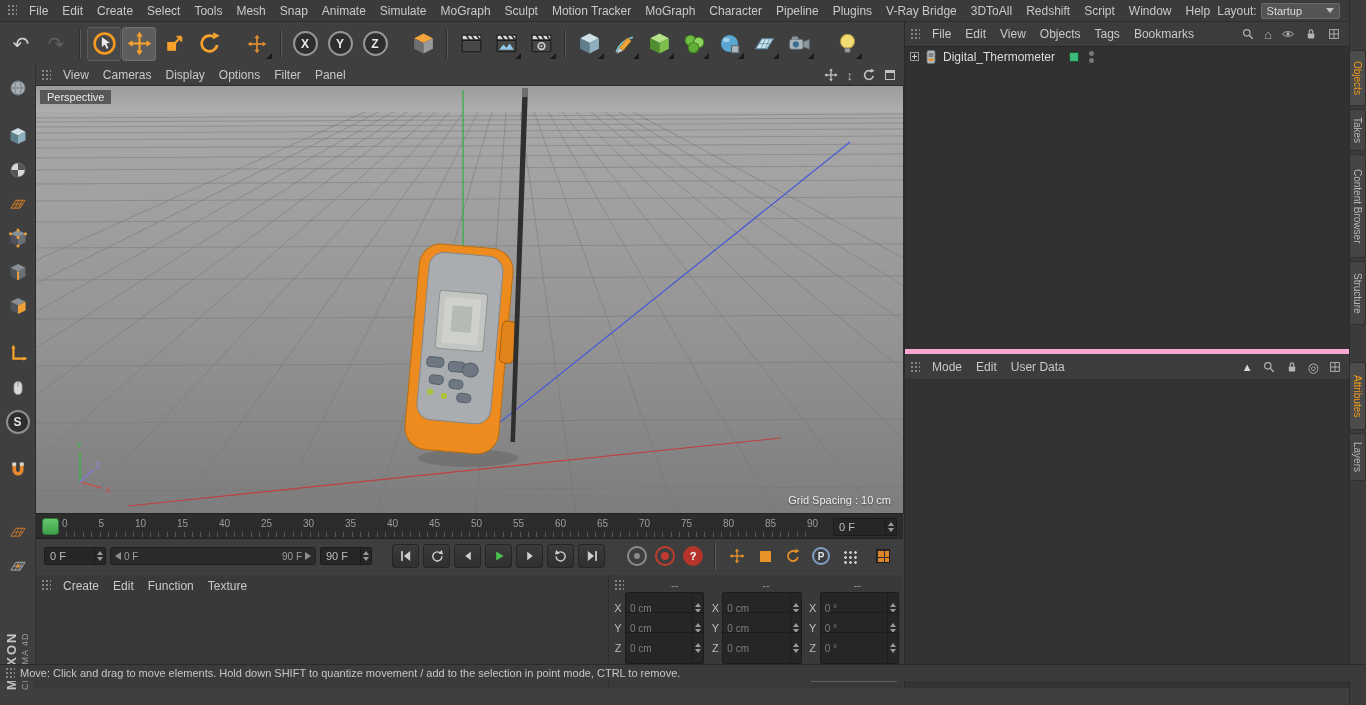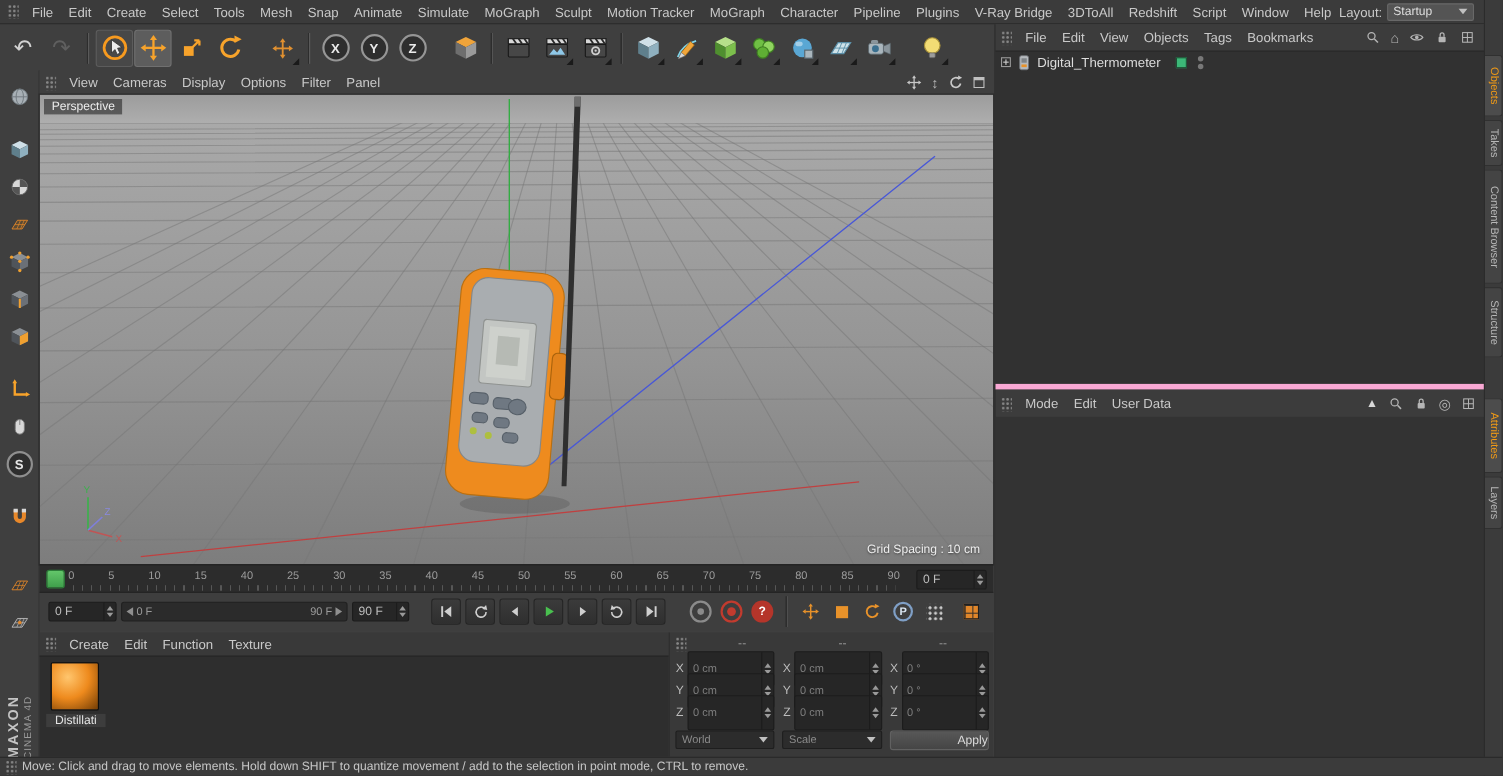--- a/index.html
+++ b/index.html
@@ -103,21 +103,21 @@
 .layersq{width:10px;height:10px;background:#3cb878;border:1px solid #1e4f35;margin-left:10px;flex:none}
 .visdots{display:flex;flex-direction:column;gap:2px;margin-left:6px}
 .visdots i{width:5px;height:5px;border-radius:50%;background:#787878}
 #ambar{position:absolute;left:0;top:333px;width:445px}
 #ambody{position:absolute;left:0;top:357px;width:445px;height:309px;background:#333}
 
 #rtabs{left:1349px;top:0;width:17px;height:705px;background:#3b3b3b;border-left:1px solid #2b2b2b}
 .vtab{position:absolute;left:0;width:16px;writing-mode:vertical-rl;font-size:10px;color:#b8b8b8;background:#444;border:1px solid #303030;border-left:none;border-radius:0 3px 3px 0;display:flex;align-items:center;justify-content:center;padding:5px 0}
 .vtab.on{color:#f29b16;background:#4c4c4c}
 
-#status{left:0;top:688px;width:1366px;height:17px;background:#3b3b3b;border-top:1px solid #2a2a2a;display:flex;align-items:center;font-size:11px;color:#c6c6c6}
+#status{left:0;top:664px;width:1366px;height:17px;background:#3b3b3b;border-top:1px solid #2a2a2a;display:flex;align-items:center;font-size:11px;color:#c6c6c6}
 </style>
 </head>
 <body>
 
 <svg width="0" height="0" style="position:absolute">
 <defs>
 <symbol id="s-cursor" viewBox="0 0 24 24">
         <circle cx="12" cy="12" r="9.5" fill="none" stroke="var(--c,#f79a1f)" stroke-width="2.4"></circle>
         <path d="M9 5 L9 16.5 L12 13.5 L14 17.8 L16.3 16.6 L14.3 12.3 L18.2 11.7 Z" fill="#ececec" stroke="#2f2f2f" stroke-width="0.7"></path>
       </symbol>
@@ -664,24 +664,20 @@
   </div>
 
   <div id="mats">
     <header>
       <div class="grip"></div>
       <span class="mi">Create</span>
       <span class="mi">Edit</span>
       <span class="mi">Function</span>
       <span class="mi">Texture</span>
     </header>
-    <div id="matbody">
-      <div class="matthumb"></div>
-      <div class="matname">Distillati</div>
-    </div>
   </div>
 
   <div id="coords">
     <header>
       <div class="grip"></div>
       <span class="hd3">--</span>
       <span class="hd3">--</span>
       <span class="hd3">--</span>
     </header>
     <div class="cgrid">

